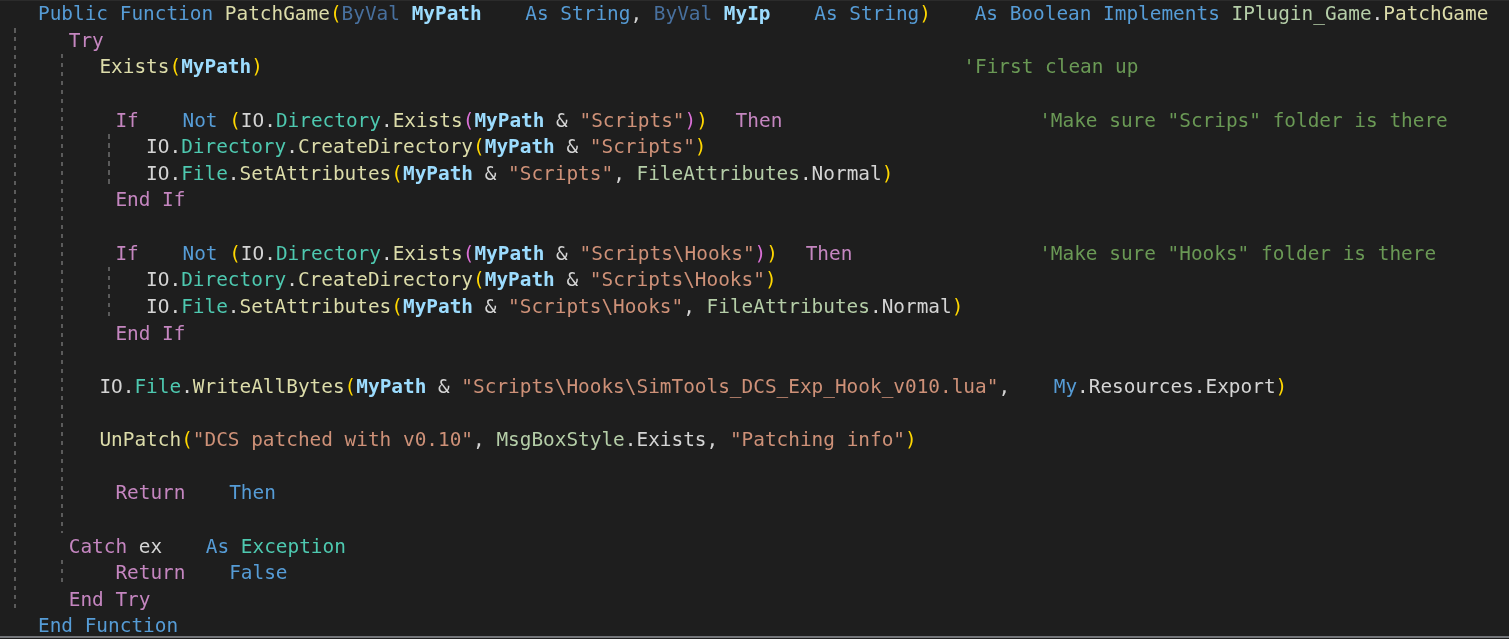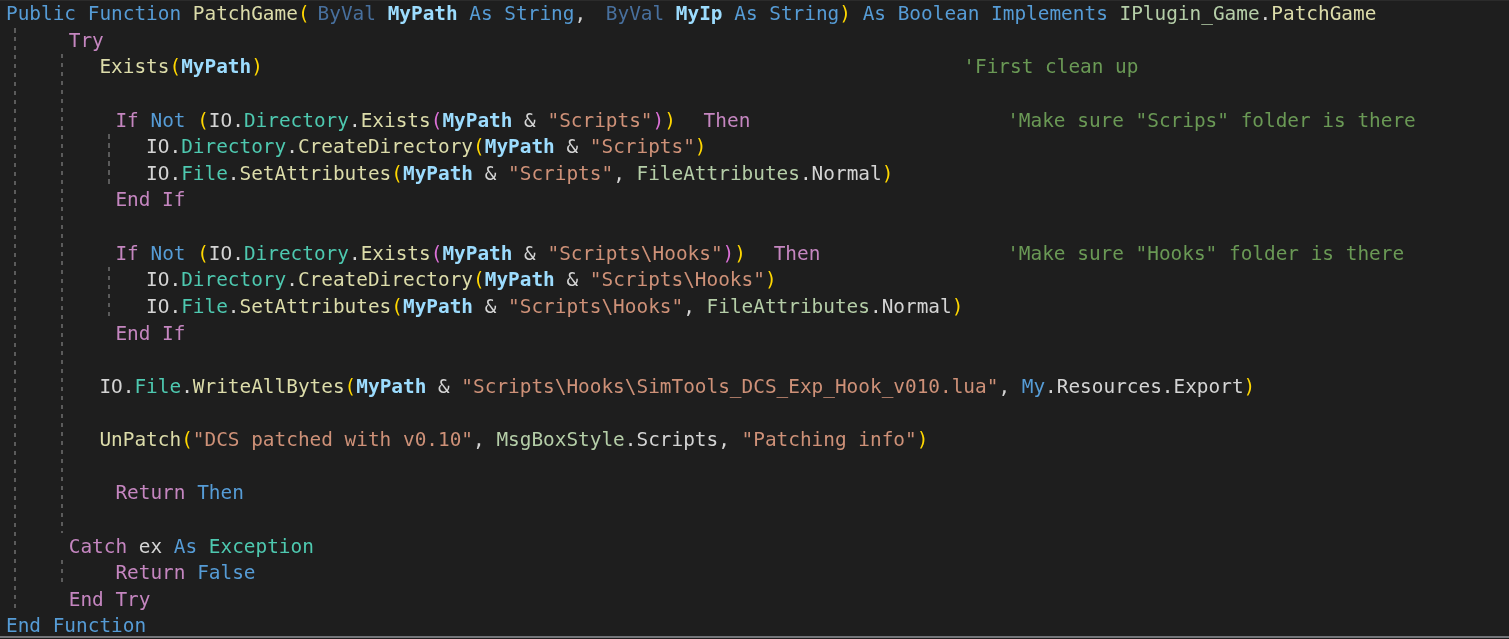--- a/index.html
+++ b/index.html
@@ -9,22 +9,22 @@
     background:var(--bg,#1e1e1e);
     overflow:hidden;
     font-family:"DejaVu Sans Mono","Liberation Mono",monospace;
     font-size:19.4px;
     border-top:1px solid #2b2b2b;
     box-sizing:border-box;
   }
   .code{position:absolute;top:0;left:6px;z-index:2;}
   .line{height:26.625px;line-height:26.625px;white-space:pre;}
   .txt{color:var(--txt);}
-  .kw{color:var(--kw);}
-  .dim{color:var(--dim);margin-left:8px;}
+  .kw{color:var(--kw);margin-left:32px;}
+  .dim{color:var(--dim);}
   .ctrl{color:var(--ctrl);margin-left:16px;}
   .fn{color:var(--fn);margin-top:14px;}
   .type{color:var(--type);}
   .enum{color:var(--enum);}
   .var{color:var(--var);font-weight:bold;}
   .str{color:var(--str);}
   .com{color:var(--com);}
   .b1{color:var(--b1);}
   .b2{color:var(--b2);}
   .guide{
@@ -57,21 +57,21 @@
       <div class="line"><span class="txt">            </span><span class="txt">IO.</span><span class="type">File</span><span class="txt">.</span><span class="fn">SetAttributes</span><span class="b1">(</span><span class="var">MyPath</span><span class="txt"> &amp; </span><span class="str">"Scripts"</span><span class="txt">, </span><span class="enum">FileAttributes</span><span class="txt">.Normal</span><span class="b1">)</span></div>
       <div class="line"><span class="txt">        </span><span class="ctrl">End If</span></div>
       <div class="line">&nbsp;</div>
       <div class="line"><span class="txt">        </span><span class="ctrl">If</span><span class="txt"> </span><span class="kw">Not</span><span class="txt"> </span><span class="b1">(</span><span class="txt">IO.</span><span class="type">Directory</span><span class="txt">.</span><span class="fn">Exists</span><span class="b2">(</span><span class="var">MyPath</span><span class="txt"> &amp; </span><span class="str">"Scripts\Hooks"</span><span class="b2">)</span><span class="b1">)</span><span class="txt"> </span><span class="ctrl">Then</span><span class="txt">                </span><span class="com">'Make sure "Hooks" folder is there</span></div>
       <div class="line"><span class="txt">            </span><span class="txt">IO.</span><span class="type">Directory</span><span class="txt">.</span><span class="fn">CreateDirectory</span><span class="b1">(</span><span class="var">MyPath</span><span class="txt"> &amp; </span><span class="str">"Scripts\Hooks"</span><span class="b1">)</span></div>
       <div class="line"><span class="txt">            </span><span class="txt">IO.</span><span class="type">File</span><span class="txt">.</span><span class="fn">SetAttributes</span><span class="b1">(</span><span class="var">MyPath</span><span class="txt"> &amp; </span><span class="str">"Scripts\Hooks"</span><span class="txt">, </span><span class="enum">FileAttributes</span><span class="txt">.Normal</span><span class="b1">)</span></div>
       <div class="line"><span class="txt">        </span><span class="ctrl">End If</span></div>
       <div class="line">&nbsp;</div>
       <div class="line"><span class="txt">        </span><span class="txt">IO.</span><span class="type">File</span><span class="txt">.</span><span class="fn">WriteAllBytes</span><span class="b1">(</span><span class="var">MyPath</span><span class="txt"> &amp; </span><span class="str">"Scripts\Hooks\SimTools_DCS_Exp_Hook_v010.lua"</span><span class="txt">, </span><span class="kw">My</span><span class="txt">.Resources.Export</span><span class="b1">)</span></div>
       <div class="line">&nbsp;</div>
-      <div class="line"><span class="txt">        </span><span class="fn">UnPatch</span><span class="b1">(</span><span class="str">"DCS patched with v0.10"</span><span class="txt">, </span><span class="enum">MsgBoxStyle</span><span class="txt">.Scripts</span><span class="txt">, </span><span class="str">"Patching info"</span><span class="b1">)</span></div>
+      <div class="line"><span class="txt">        </span><span class="fn">UnPatch</span><span class="b1">(</span><span class="str">"DCS patched with v0.10"</span><span class="txt">, </span><span class="enum">MsgBoxStyle</span><span class="txt">.Exists</span><span class="txt">, </span><span class="str">"Patching info"</span><span class="b1">)</span></div>
       <div class="line">&nbsp;</div>
       <div class="line"><span class="txt">        </span><span class="ctrl">Return</span><span class="txt"> </span><span class="kw">Then</span></div>
       <div class="line">&nbsp;</div>
       <div class="line"><span class="txt">    </span><span class="ctrl">Catch</span><span class="txt"> ex </span><span class="kw">As</span><span class="txt"> </span><span class="type">Exception</span></div>
       <div class="line"><span class="txt">        </span><span class="ctrl">Return</span><span class="txt"> </span><span class="kw">False</span></div>
       <div class="line"><span class="txt">    </span><span class="ctrl">End Try</span></div>
       <div class="line"><span class="kw">End Function</span></div>
     </div>
   <div class="bottom-bar"></div>
 </div>

